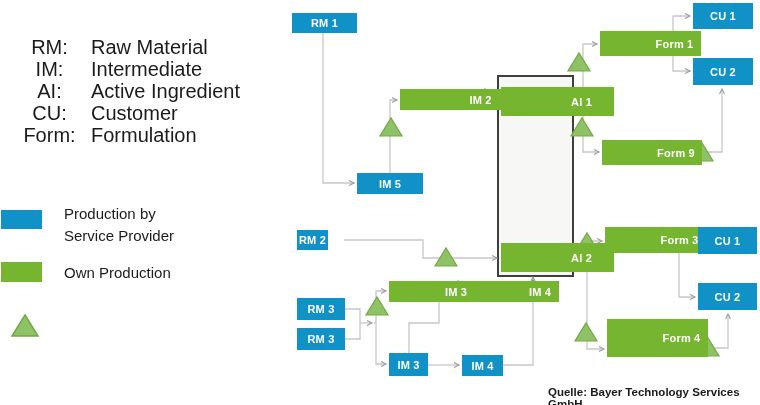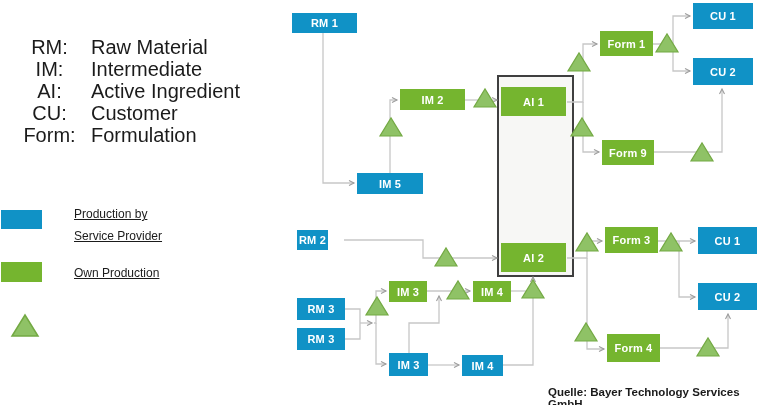--- a/index.html
+++ b/index.html
@@ -8,37 +8,37 @@
     font-family:"Liberation Sans",sans-serif;color:#1b1b1b;
   }
   
   .abbr-list{position:absolute;left:8px;top:36px;font-size:20px;line-height:22px;text-align:center;}
   .abbr-row{display:flex;}
   .abbr-key{width:83px;}
   
   .swatch{position:absolute;}
   .sw-blue{left:1px;top:210px;width:41px;height:19px;background:#1092c6;}
   .sw-green{left:1px;top:262px;width:41px;height:20px;background:#75b52f;}
-  .legend-text{position:absolute;left:74px;font-size:12px;line-height:22px;text-decoration:underline;}
+  .legend-text{position:absolute;left:64px;font-size:15px;line-height:22px;}
   .lt-sp{top:203px;}
   .lt-op{top:262px;}
   .lt-os{top:306px;}
   .legend-tri{position:absolute;left:10px;top:312px;}
   
   .frame{
     position:absolute;left:497px;top:75px;width:77px;height:202px;
     box-sizing:border-box;border:2px solid #3f3f3f;background:#f7f7f5;z-index:1;
   }
   .conn-svg{position:absolute;left:0;top:0;z-index:2;}
   .node{
     position:absolute;z-index:3;display:flex;align-items:center;justify-content:center;
     color:#ffffff;font-size:11px;font-weight:bold;letter-spacing:.2px;
   }
   .blue{background:#1092c6;}
-  .green{background:#75b52f;}
+  .green{background:#75b52f;padding-left:48px;}
   
   .source{position:absolute;left:548px;top:386px;font-size:11.5px;font-weight:bold;color:#1a1a1a;}
 </style>
 </head>
 <body>
 
 <div class="canvas">
 
   <div class="abbr-list">
     <div class="abbr-row">
@@ -137,19 +137,19 @@
   <div class="node blue" style="left:693px;top:58px;width:60px;height:27px">CU 2</div>
   <div class="node blue" style="left:297px;top:230px;width:31px;height:20px">RM 2</div>
   <div class="node blue" style="left:297px;top:298px;width:48px;height:22px">RM 3</div>
   <div class="node blue" style="left:297px;top:328px;width:48px;height:22px">RM 3</div>
   <div class="node green" style="left:389px;top:281px;width:38px;height:21px">IM 3</div>
   <div class="node green" style="left:473px;top:281px;width:38px;height:21px">IM 4</div>
   <div class="node blue" style="left:389px;top:353px;width:39px;height:23px">IM 3</div>
   <div class="node blue" style="left:462px;top:355px;width:41px;height:21px">IM 4</div>
   <div class="node green" style="left:501px;top:243px;width:65px;height:29px">AI 2</div>
   <div class="node green" style="left:605px;top:227px;width:53px;height:26px">Form 3</div>
-  <div class="node green" style="left:607px;top:334px;width:53px;height:28px">Form 4</div>
+  <div class="node green" style="left:607px;top:319px;width:53px;height:38px">Form 4</div>
   <div class="node blue" style="left:698px;top:227px;width:59px;height:27px">CU 1</div>
   <div class="node blue" style="left:698px;top:283px;width:59px;height:27px">CU 2</div>
 
   <div class="source">Quelle: Bayer Technology Services GmbH</div>
 
 </div>
 
 </body></html>

